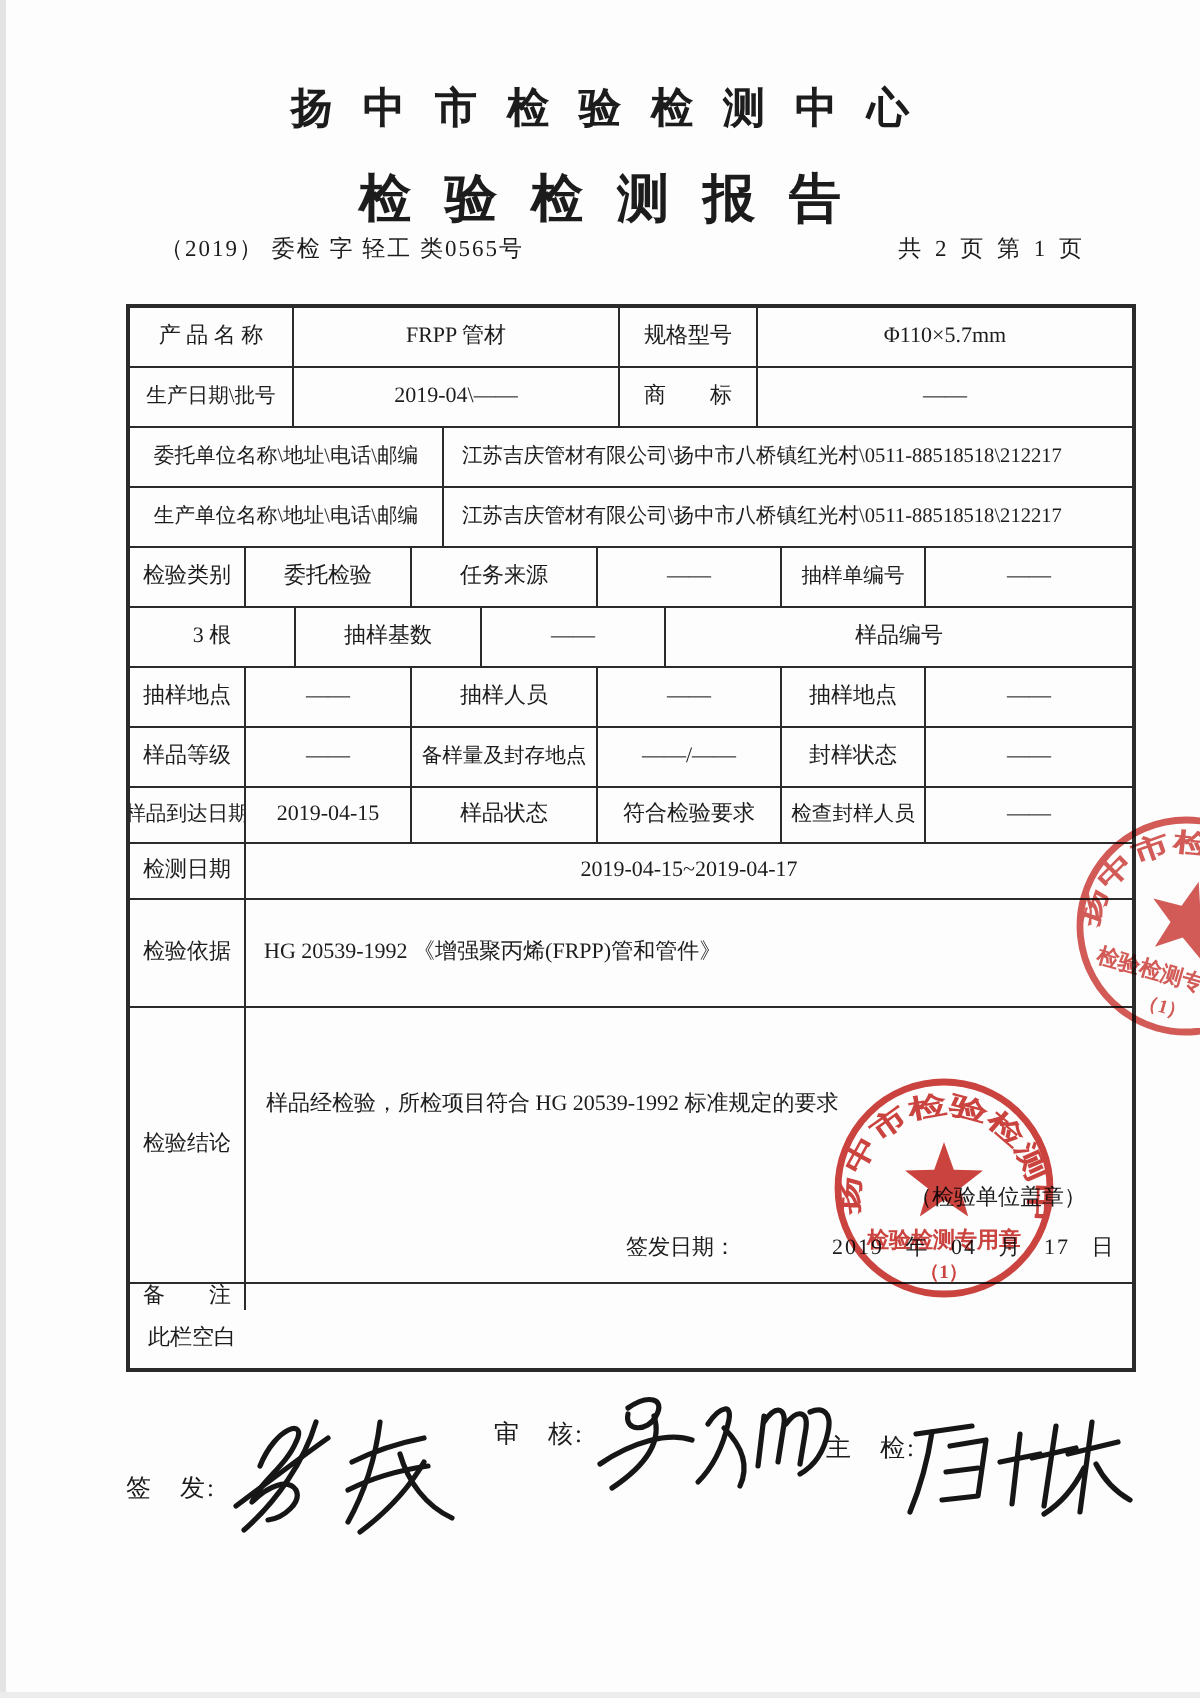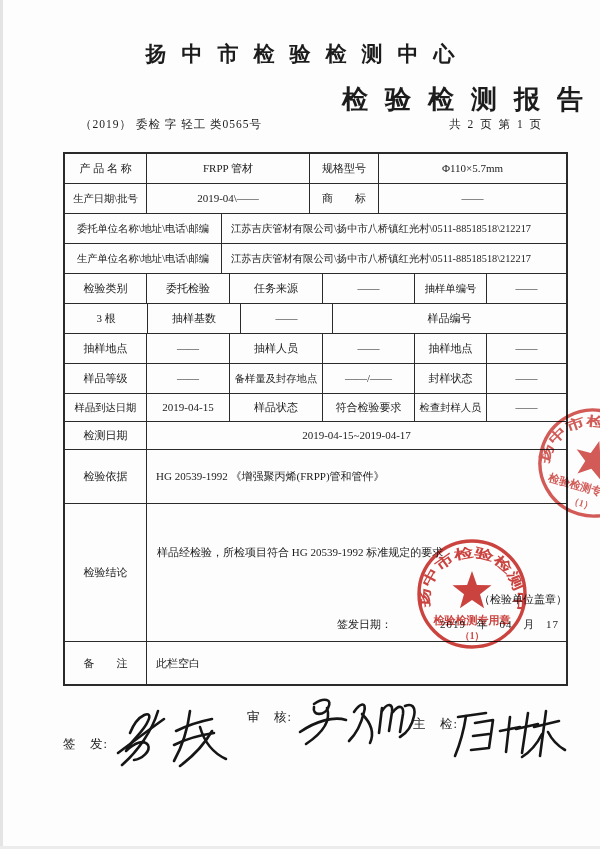--- a/index.html
+++ b/index.html
@@ -11,44 +11,44 @@
   }
   .scan-edge-left { position:absolute; left:0; top:0; width:3px; height:100%; background:#e4e4e4; }
   .scan-edge-bottom { position:absolute; left:0; bottom:0; width:100%; height:3px; background:#ececec; }
 
   
   .org-name {
     position:absolute; top:40px; left:0; width:100%; text-align:center;
     font-size:21px; font-weight:bold; letter-spacing:15px; text-indent:15px;
   }
   .report-title {
-    position:absolute; top:82px; left:0; width:100%; text-align:right;
+    position:absolute; top:82px; left:0; width:100%; text-align:center;
     font-size:26px; font-weight:bold; letter-spacing:17px; text-indent:17px;
   }
   .report-no { position:absolute; top:117px; left:80px; font-size:11.5px; letter-spacing:1px; }
   .page-info { position:absolute; top:117px; right:57px; font-size:11.5px; letter-spacing:2px; }
 
   
   .rtable {
     position:absolute; left:63px; top:152px; width:505px;
     border:2px solid #2b2b2b; background:transparent;
   }
   .trow { display:flex; border-bottom:1px solid #2b2b2b; }
-  .trow:last-child { border-bottom:none; }
+  .trow:last-child { border-bottom:none;flex-direction:column; }
   .cell {
     display:flex; align-items:center; justify-content:center;
     border-right:1px solid #2b2b2b; font-size:11px; white-space:pre;
     overflow:hidden; line-height:1.15;
   }
   .cell:last-child { border-right:none; flex:1; }
   .cell.left { justify-content:flex-start; padding-left:9px; }
   .h30{height:30px} .h28{height:28px} .h54{height:54px} .h138{height:138px} .h42{height:42px}
   .w82{width:82px} .w163{width:163px} .w69{width:69px}
   .w157{width:157px}
-  .w74{width:82px} .w83{width:83px} .w93{width:93px} .w92{width:92px} .w72{width:72px}
+  .w74{width:58px} .w83{width:83px} .w93{width:93px} .w92{width:92px} .w72{width:72px}
   .fs10{font-size:10.3px} .fs9{font-size:9.3px}
 
   .concl-cell { position:relative; }
   .concl-line { position:absolute; left:10px; top:42px; font-size:11px; white-space:pre; }
   .seal-note  { position:absolute; left:332px; top:89px; font-size:11px; white-space:pre; }
   .issue-label{ position:absolute; left:190px; top:114px; font-size:11px; }
   .issue-date { position:absolute; left:293px; top:114px; font-size:11px; word-spacing:7px; letter-spacing:1px; }
 
   
   .stamp { position:absolute; mix-blend-mode:multiply; }

